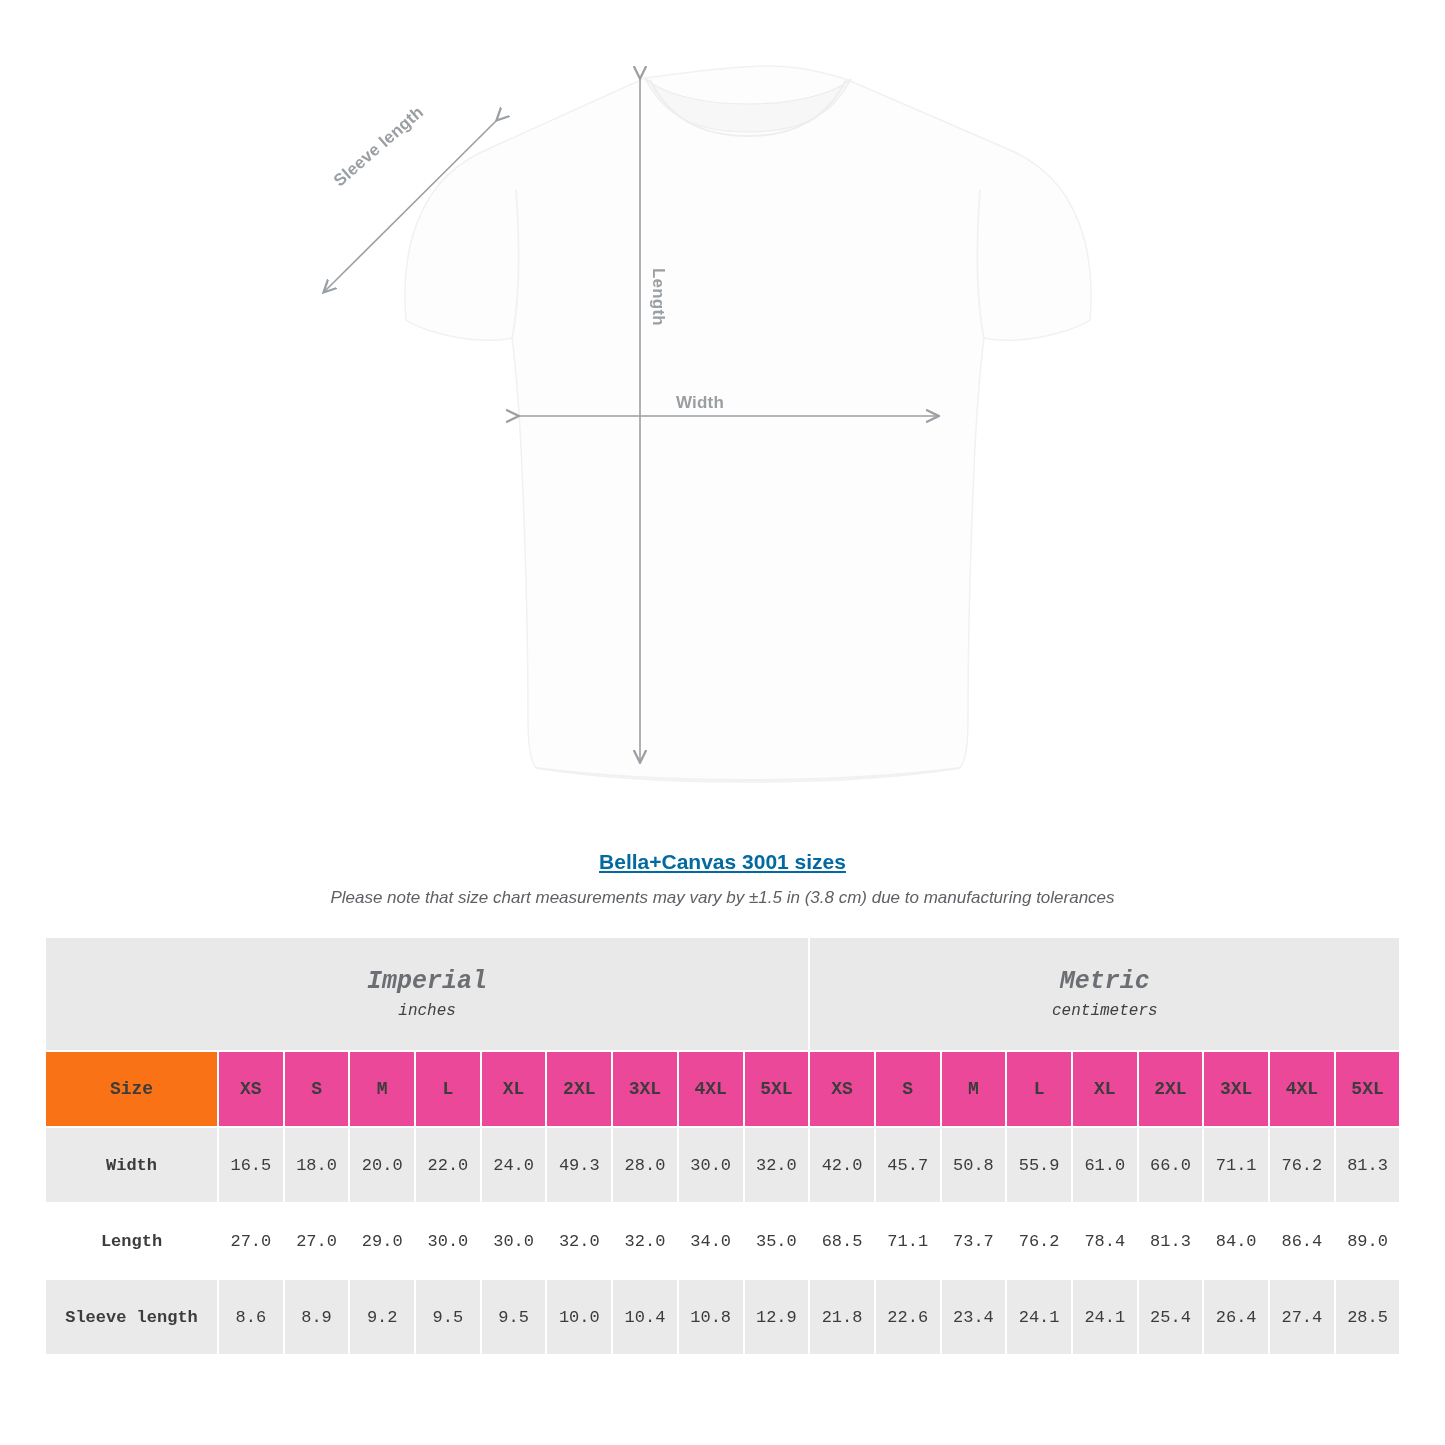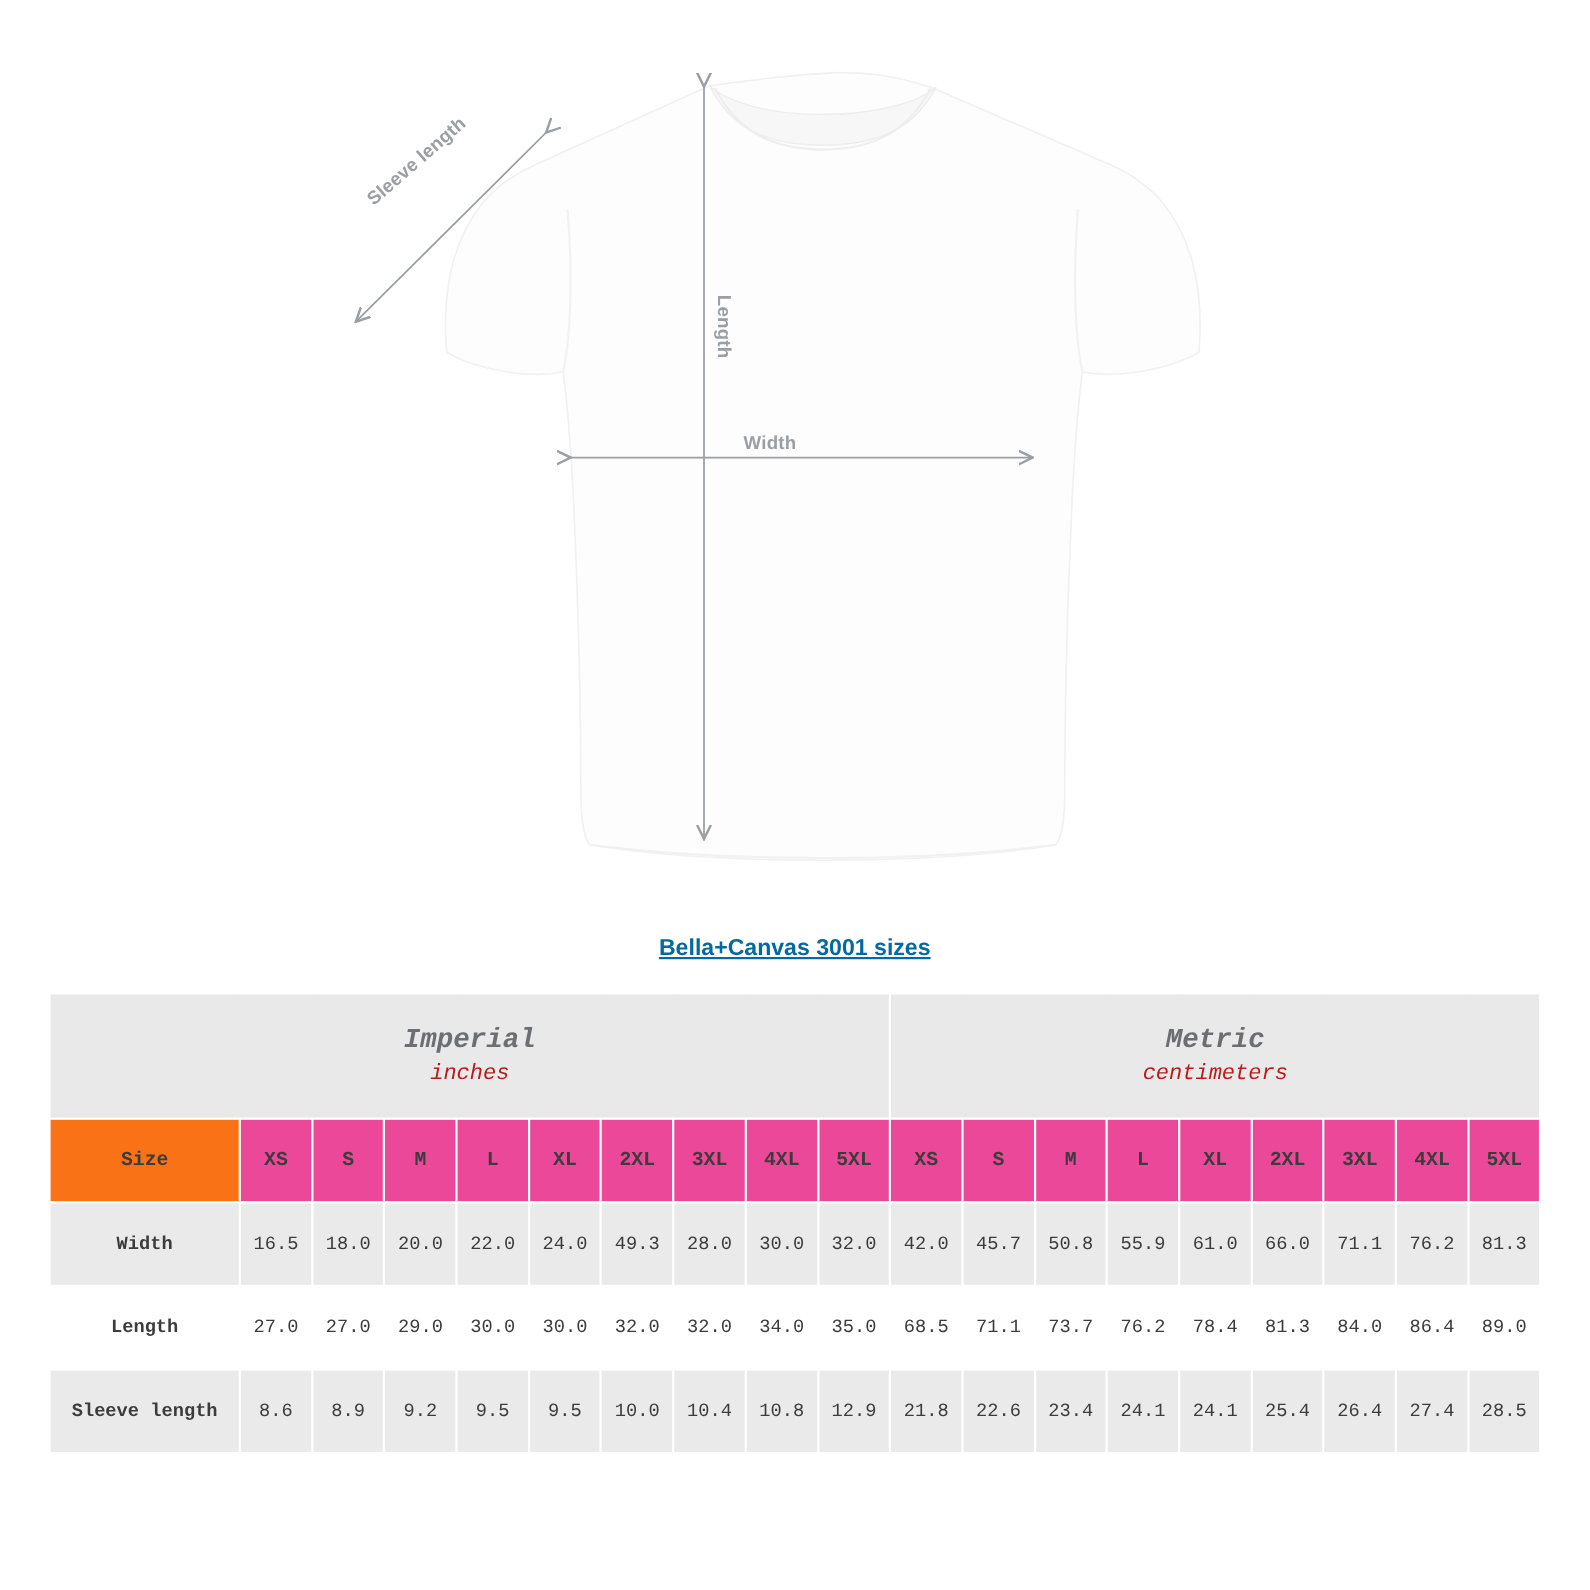--- a/index.html
+++ b/index.html
@@ -97,23 +97,23 @@
     height: 112px;
   }
   .unit-name {
     font-size: 25px;
     font-weight: bold;
     font-style: italic;
     color: #6b6f73;
     line-height: 1.1;
   }
   .unit-sub {
-    font-size: 20px;
+    font-size: 16px;
     font-style: italic;
-    color: #b91c1c;
+    color: #404040;
     padding-top: 6px;
   }
   tr.hdr-row td {
     height: 74px;
     background: #ec4899;
     font-weight: bold;
     font-size: 18px;
     color: #3c3c3c;
   }
   tr.hdr-row td.rowlabel {
@@ -196,20 +196,21 @@
       </g>
     </svg>
 
     <div class="dim-label lbl-sleeve">Sleeve length</div>
     <div class="dim-label lbl-length">Length</div>
     <div class="dim-label lbl-width">Width</div>
   </div>
 
   <div class="title-block">
     <h1 class="chart-title">Bella+Canvas 3001 sizes</h1>
+    <p class="chart-note">Please note that size chart measurements may vary by ±1.5 in (3.8 cm) due to manufacturing tolerances</p>
   </div>
 
   <div class="table-wrap">
     <table class="size-table">
       <colgroup>
         <col class="c-label">
         <col class="c-cell">
           <col class="c-cell">
           <col class="c-cell">
           <col class="c-cell">

